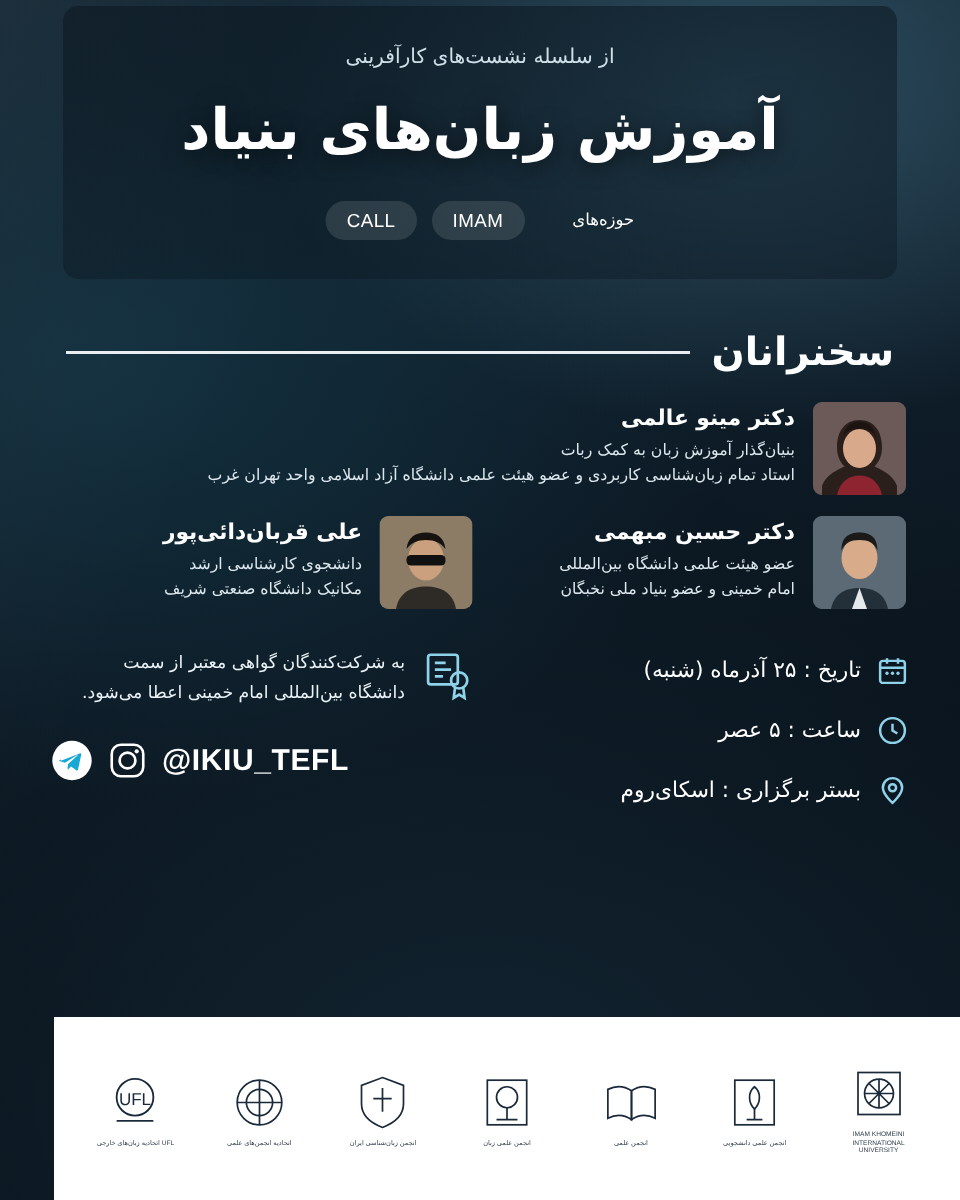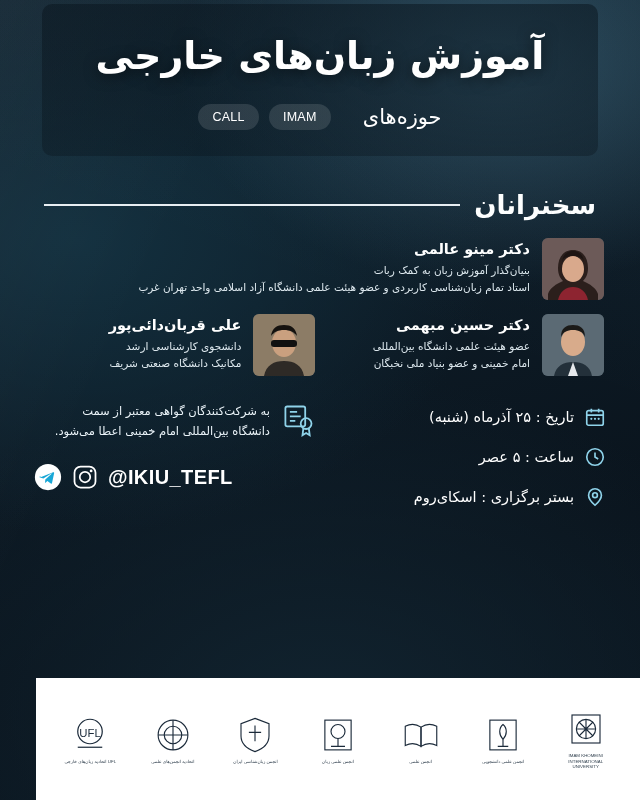--- a/index.html
+++ b/index.html
@@ -65,21 +65,21 @@
   
   .topics {
     display: flex;
     align-items: center;
     justify-content: center;
     gap: 10px;
     margin-top: 20px;
     direction: rtl;
   }
   .topics-label {
-    font-size: 21px;
+    font-size: 11px;
     color: #ffffff;
     margin-left: 22px;
   }
   .chip {
     font-size: 12.5px;
     color: #ffffff;
     background: rgba(255,255,255,0.12);
     border-radius: 13px;
     padding: 6px 14px;
     font-family: "Liberation Sans", sans-serif;
@@ -241,21 +241,22 @@
   }
 </style>
 </head>
 <body>
 
 <div class="poster">
   <div class="streaks"></div>
 
 
   <div class="hero">
-    <div class="title">آموزش زبان‌های خارجی</div>
+    <div class="kicker">از سلسله نشست‌های کارآفرینی</div>
+    <div class="title">آموزش زبان‌های بنیاد</div>
 
     <div class="topics">
       <span class="topics-label">حوزه‌های</span>
       <span class="chip">IMAM</span>
       <span class="chip">CALL</span>
     </div>
   </div>
 
   <div class="speakers-head">
     <span class="word">سخنرانان</span>

